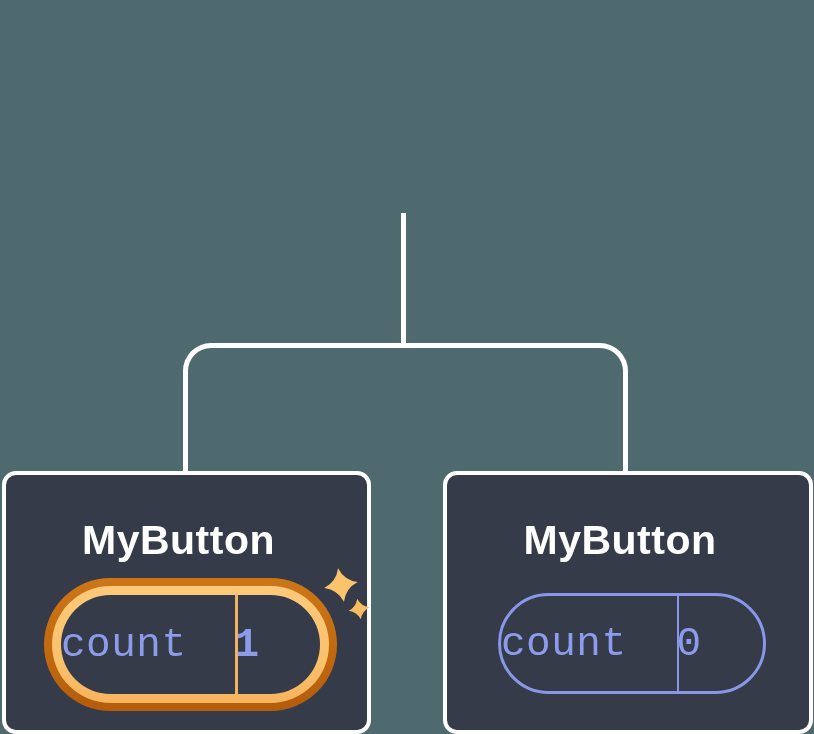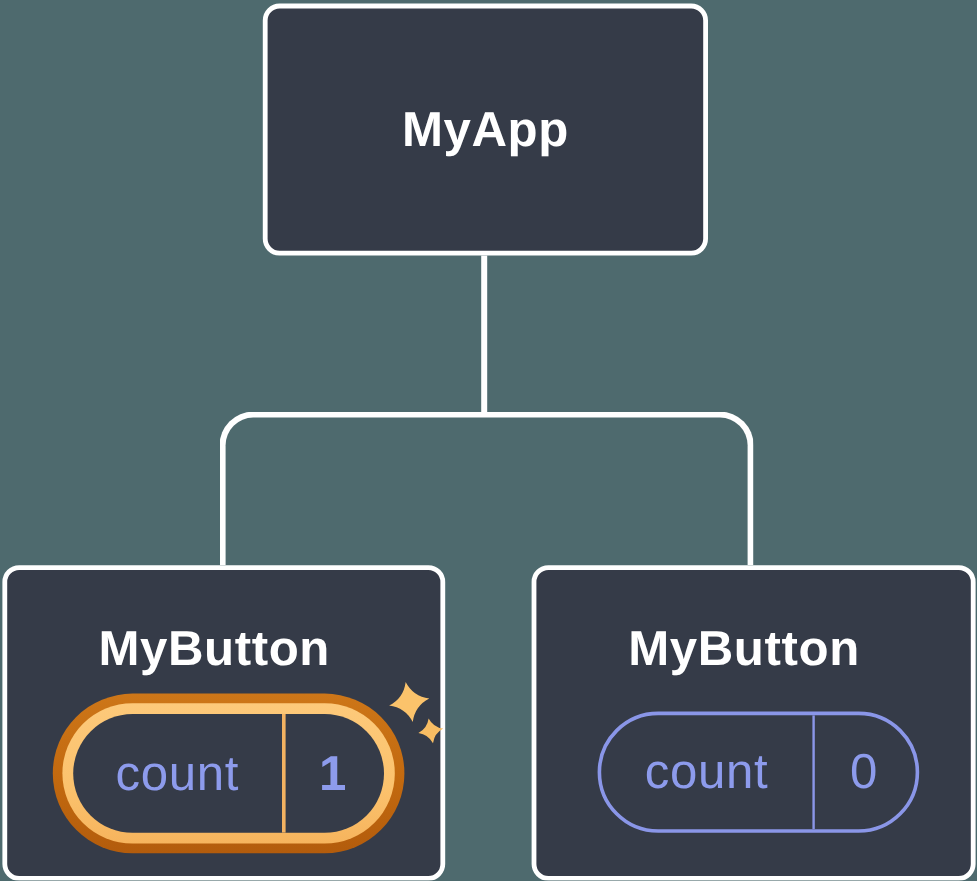--- a/index.html
+++ b/index.html
@@ -62,22 +62,23 @@
   
   .pill-core {
     position: relative;
     background: #353b48;
     border-radius: 52px;
     display: flex;
     width: 100%; height: 100%;
     overflow: hidden;
   }
   .pill-seg {
-    display: flex; align-items: center; justify-content: center;
+    display: flex; align-items: center; 
     height: 100%;
+    font-family: Liberation Mono, monospace;
   }
   .pill-seg.name  { width: 67%; }
   .pill-seg.value { width: 33%; }
   .pill-divider {
     position: absolute;
     top: 0; bottom: 0;
     left: 67%;
     width: 3px;
   }
   .state-name {
@@ -126,23 +127,20 @@
   }
 </style>
 </head>
 <body>
 
 <div id="stage">
 
   <div id="trunk-line" class="connector"></div>
   <div id="branch-bracket"></div>
 
-  <div id="root-node" class="node">
-    <div class="node-title">MyApp</div>
-  </div>
 
   <div id="child-left" class="node">
     <div class="node-title child-title">MyButton</div>
 
     <div id="glow-pill">
       <div class="gold-ring">
         <div class="pill-core">
           <div class="pill-seg name">
             <span class="state-name">count</span>
           </div>

